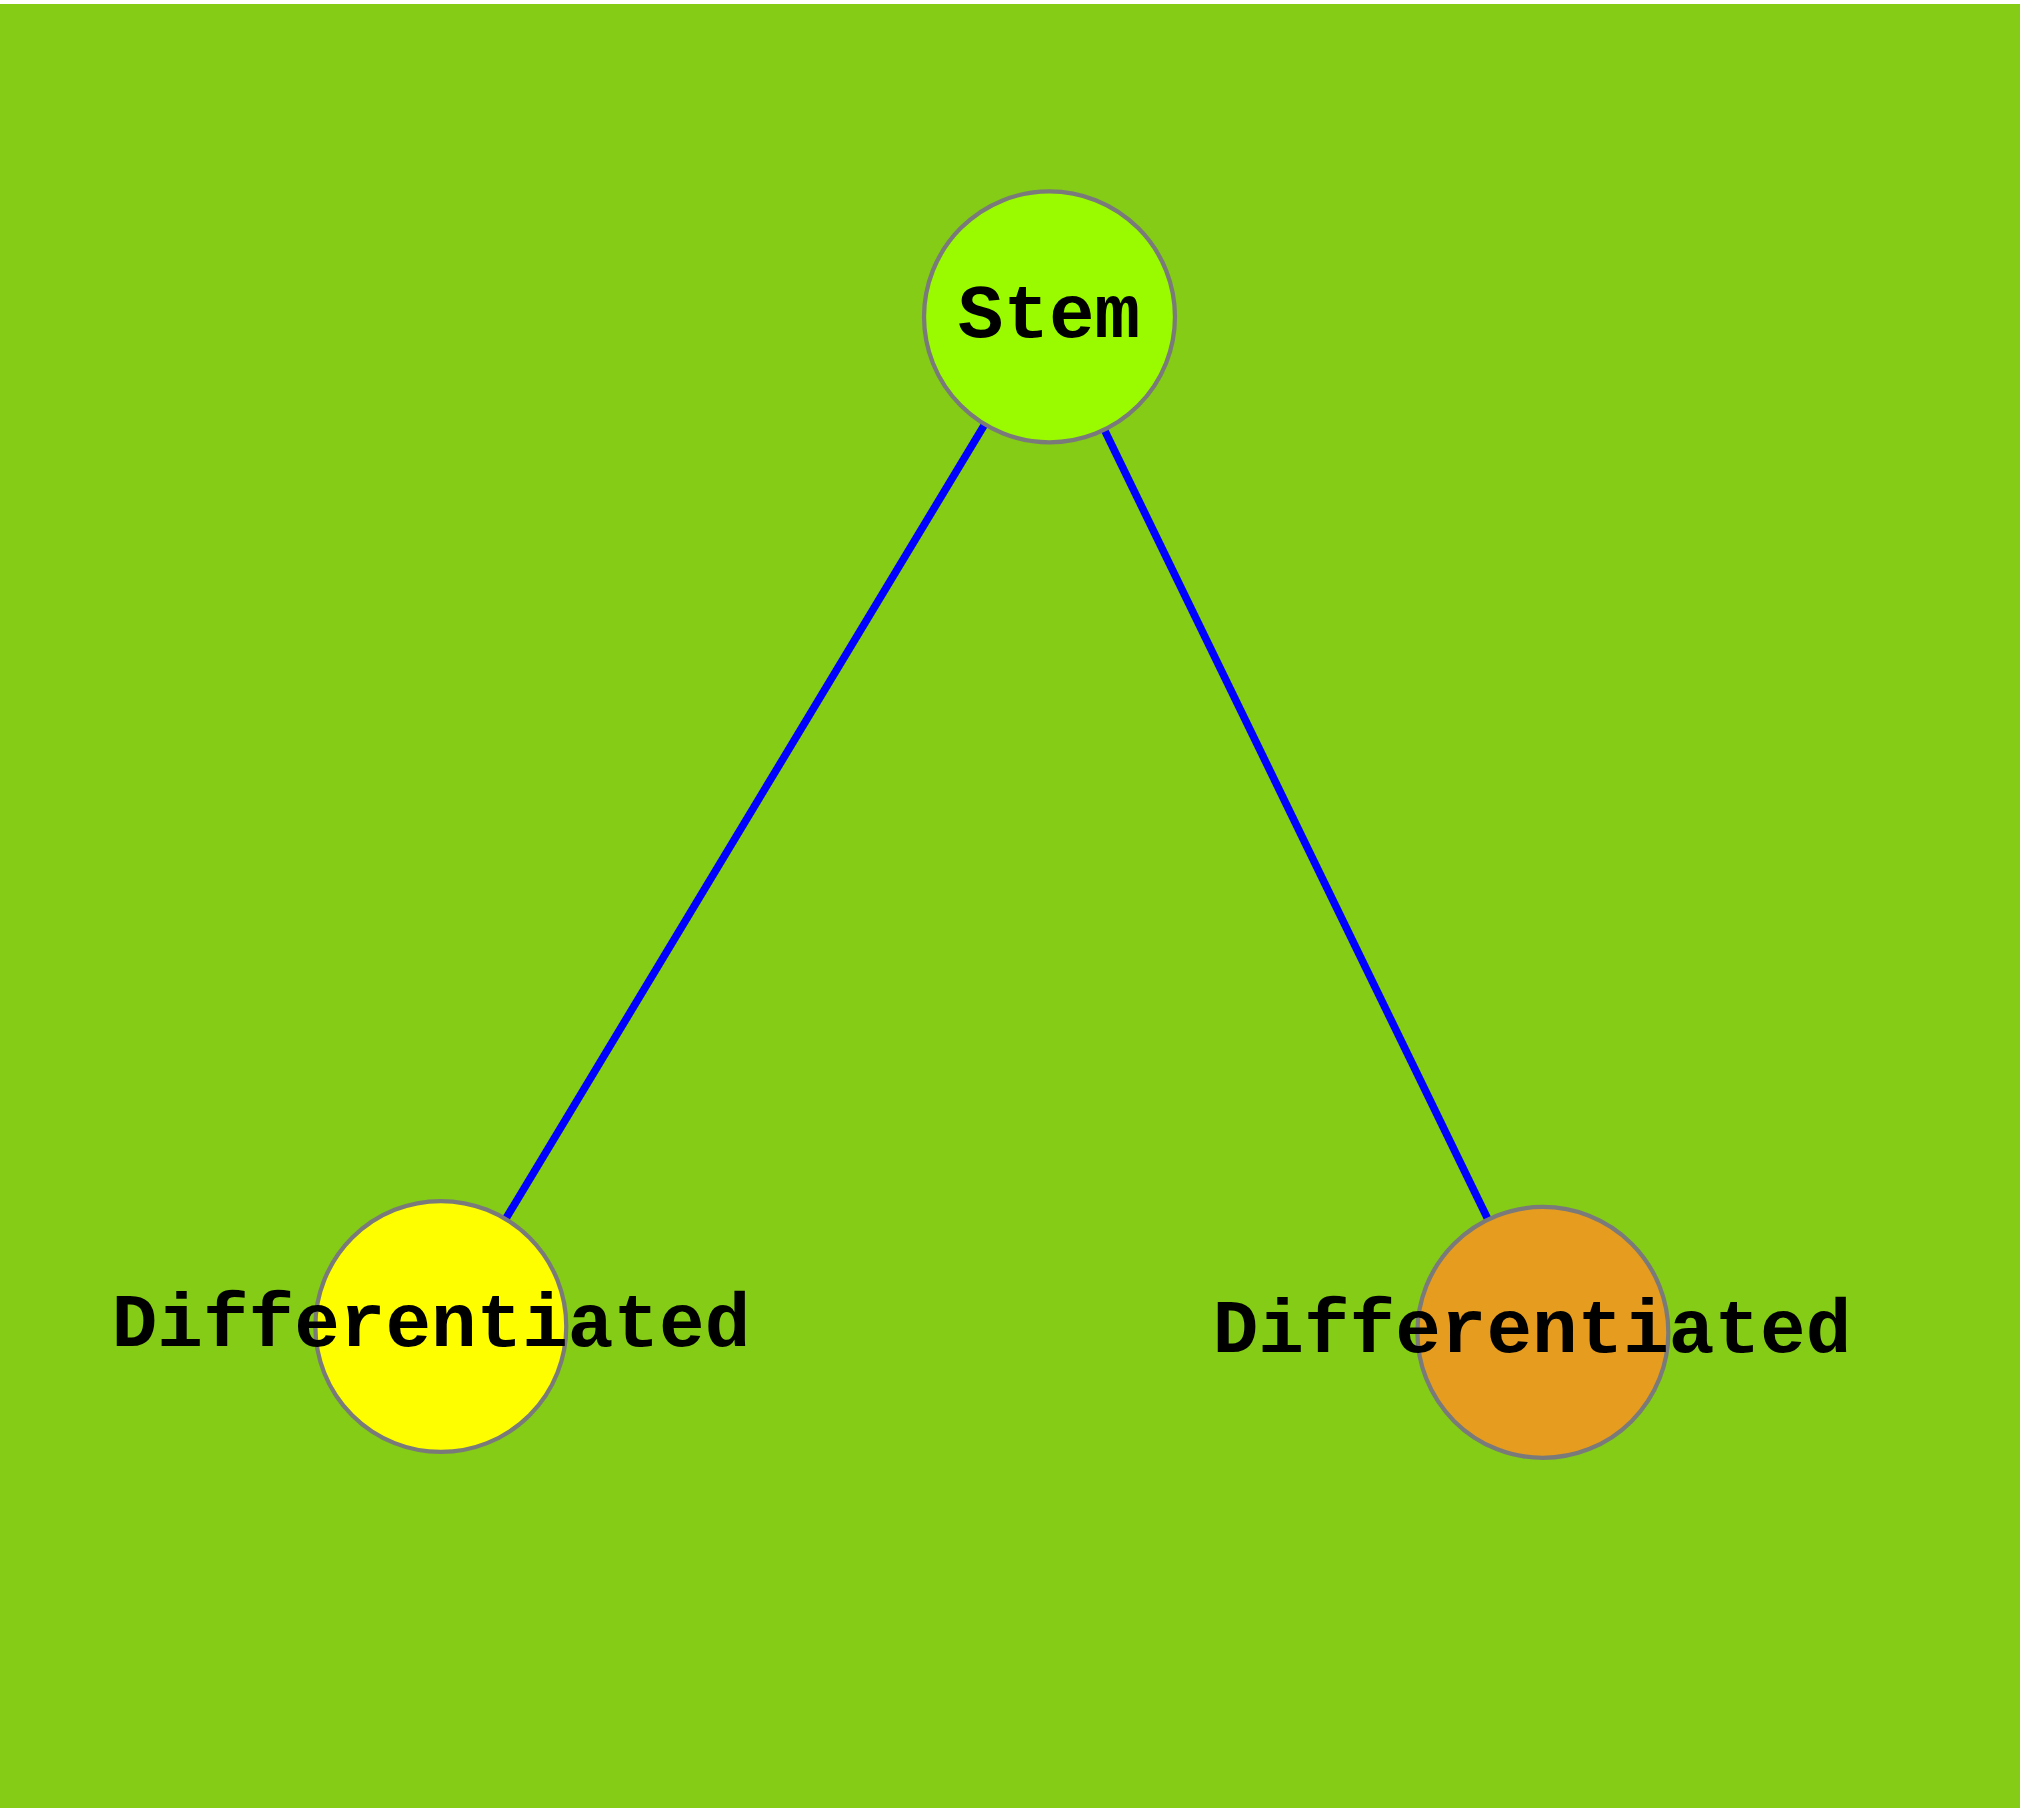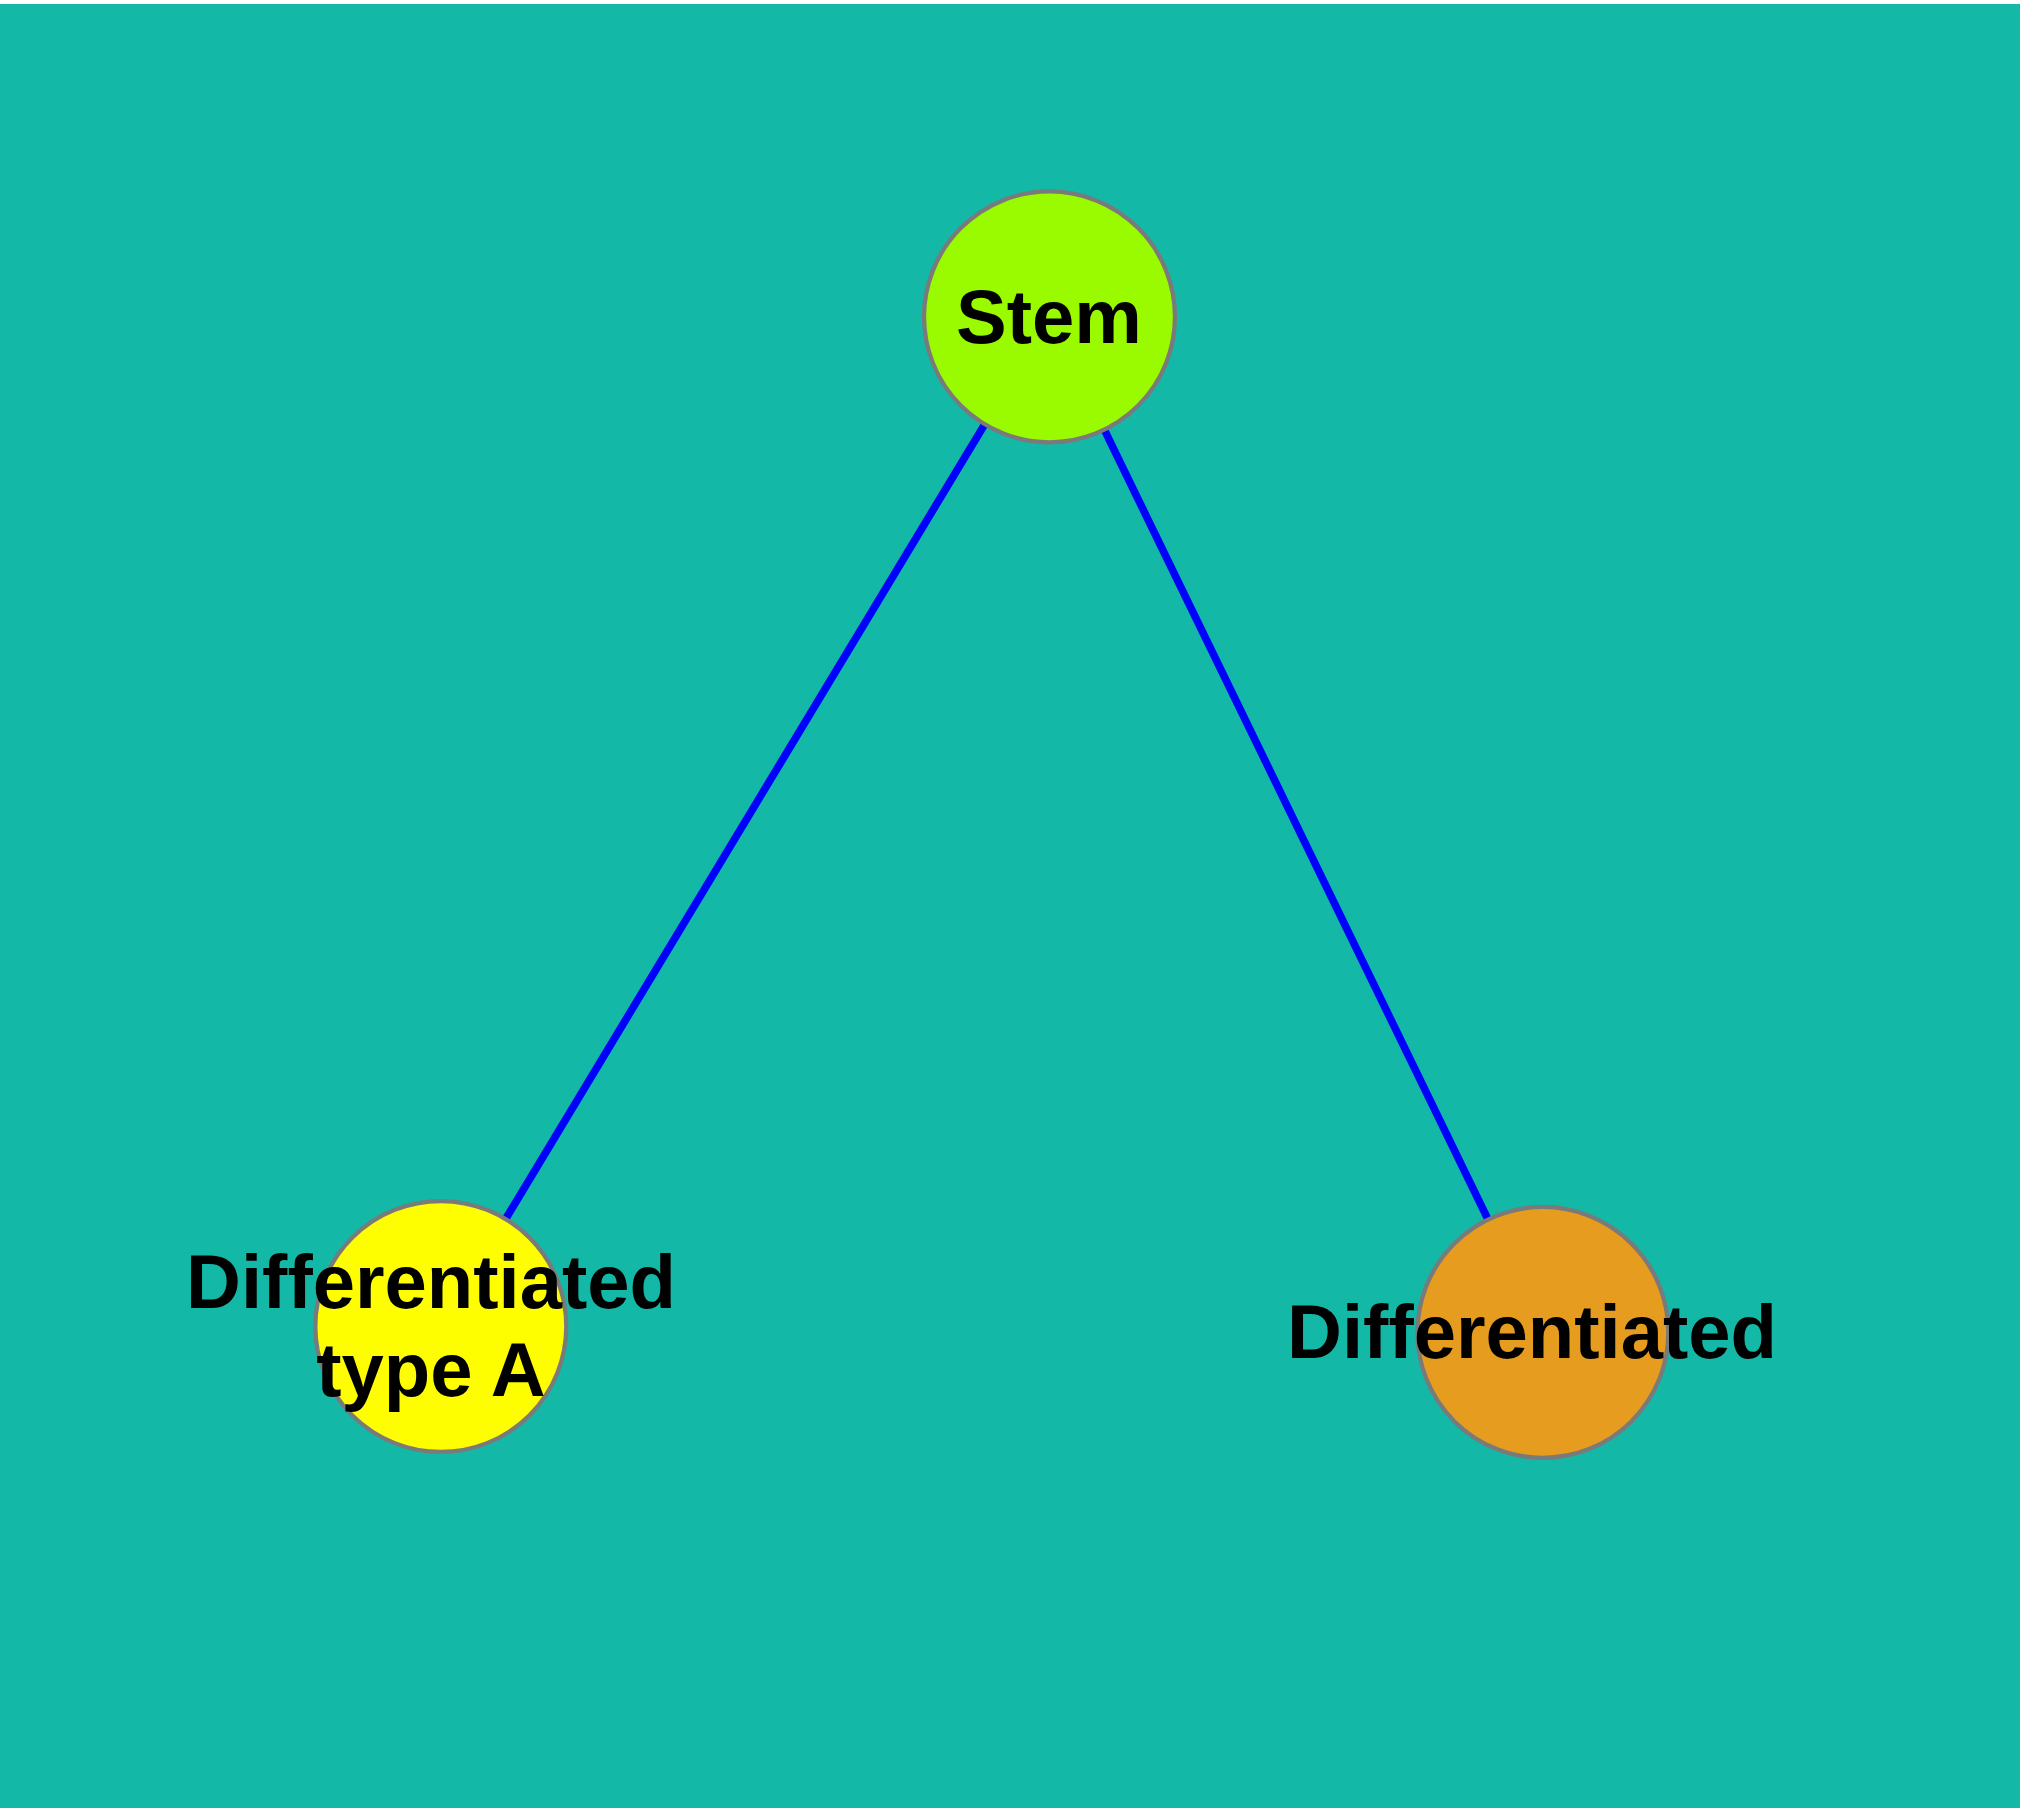--- a/index.html
+++ b/index.html
@@ -33,37 +33,36 @@
     font-weight: bold;
     line-height: 88px;
     text-align: center;
     white-space: nowrap;
   }
   .node-label span { display: block; }
 </style>
 </head>
 <body style="background: rgb(255, 255, 255);">
 
-<div class="canvas" style="background: #14b8a6;">
+<div class="canvas" style="background: #84cc16; font-family: Liberation Mono, monospace;">
   <svg class="graph-svg" viewBox="0 0 2384 2128">
 
     <line x1="1238" y1="369" x2="520" y2="1560" stroke-width="9" stroke="#0000ff"></line>
     <line x1="1238" y1="369" x2="1820" y2="1567" stroke-width="9" stroke="#0000ff"></line>
 
     <circle cx="1238" cy="369" r="148" stroke-width="5" stroke="#7a7a7a" fill="#9afb00"></circle>
     <circle cx="520" cy="1560" r="148" stroke-width="5" stroke="#7a7a7a" fill="#fefe00"></circle>
     <circle cx="1820" cy="1567" r="148" stroke-width="5" stroke="#7a7a7a" fill="#e69c1e"></circle>
   </svg>
 
   <div class="node-label" style="left: 1049px; top: 313px; color: rgb(0, 0, 0);">
     <span>Stem</span>
   </div>
 
   <div class="node-label" style="left: 431px; top: 1322px; color: rgb(0, 0, 0);">
     <span>Differentiated</span>
-    <span>type A</span>
   </div>
 
   <div class="node-label" style="left: 1532px; top: 1328px; color: rgb(0, 0, 0);">
     <span>Differentiated</span>
   </div>
 </div>
 
 
 </body></html>

